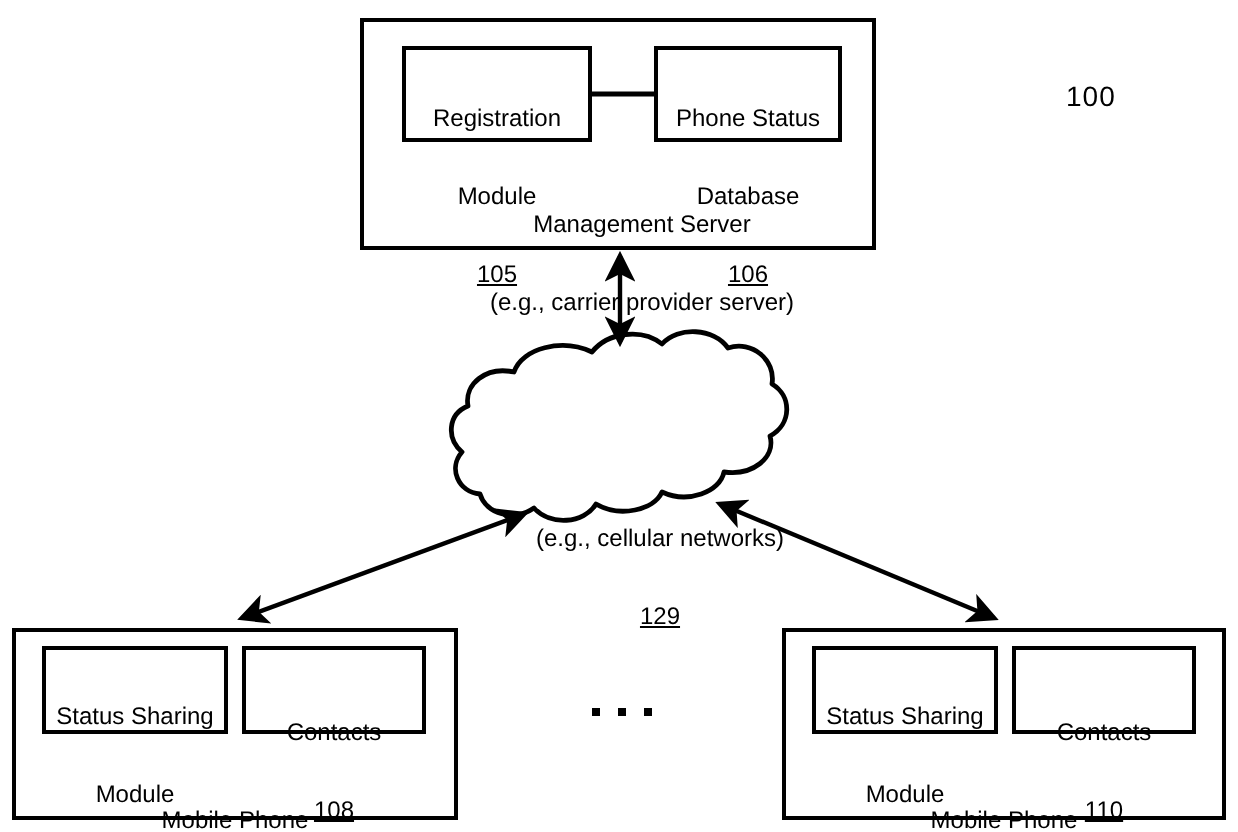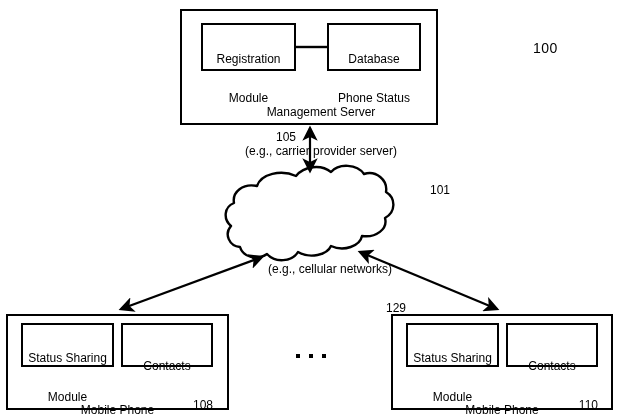--- a/index.html
+++ b/index.html
@@ -36,21 +36,21 @@
     line-height: 13px;
     font-size: 12px;
     color: #000000;
     white-space: pre;
   }
   .lbl-line {
     display: block;
   }
   .ref {
     display: block;
-    text-align: right;
+    text-decoration: underline;
   }
   .fig-num {
     position: absolute;
     font-size: 14px;
     letter-spacing: 0.5px;
   }
   svg.overlay {
     position: absolute;
     left: 0;
     top: 0;
@@ -82,22 +82,23 @@
 
   <div class="box inner-box" style="left:201px; top:23px; width:95px; height:48px;"></div>
   <div class="label" style="left:201px; top:27px; width:95px;">
     <span class="lbl-line">Registration</span>
     <span class="lbl-line">Module</span>
     <span class="ref">105</span>
   </div>
 
   <div class="box inner-box" style="left:327px; top:23px; width:94px; height:48px;"></div>
   <div class="label" style="left:327px; top:27px; width:94px;">
+    <span class="lbl-line">Phone Status</span>
     <span class="lbl-line">Database</span>
-    <span class="lbl-line">Phone Status</span>
+    <span class="ref">106</span>
   </div>
 
   <div class="label" style="left:192px; top:80px; width:258px;">
     <span class="lbl-line">Management Server</span>
     <span class="lbl-line">(e.g., carrier provider server)</span>
     <span class="ref">101</span>
   </div>
 
   <div class="label" style="left:254px; top:198px; width:152px;">
     <span class="lbl-line">Network</span>

